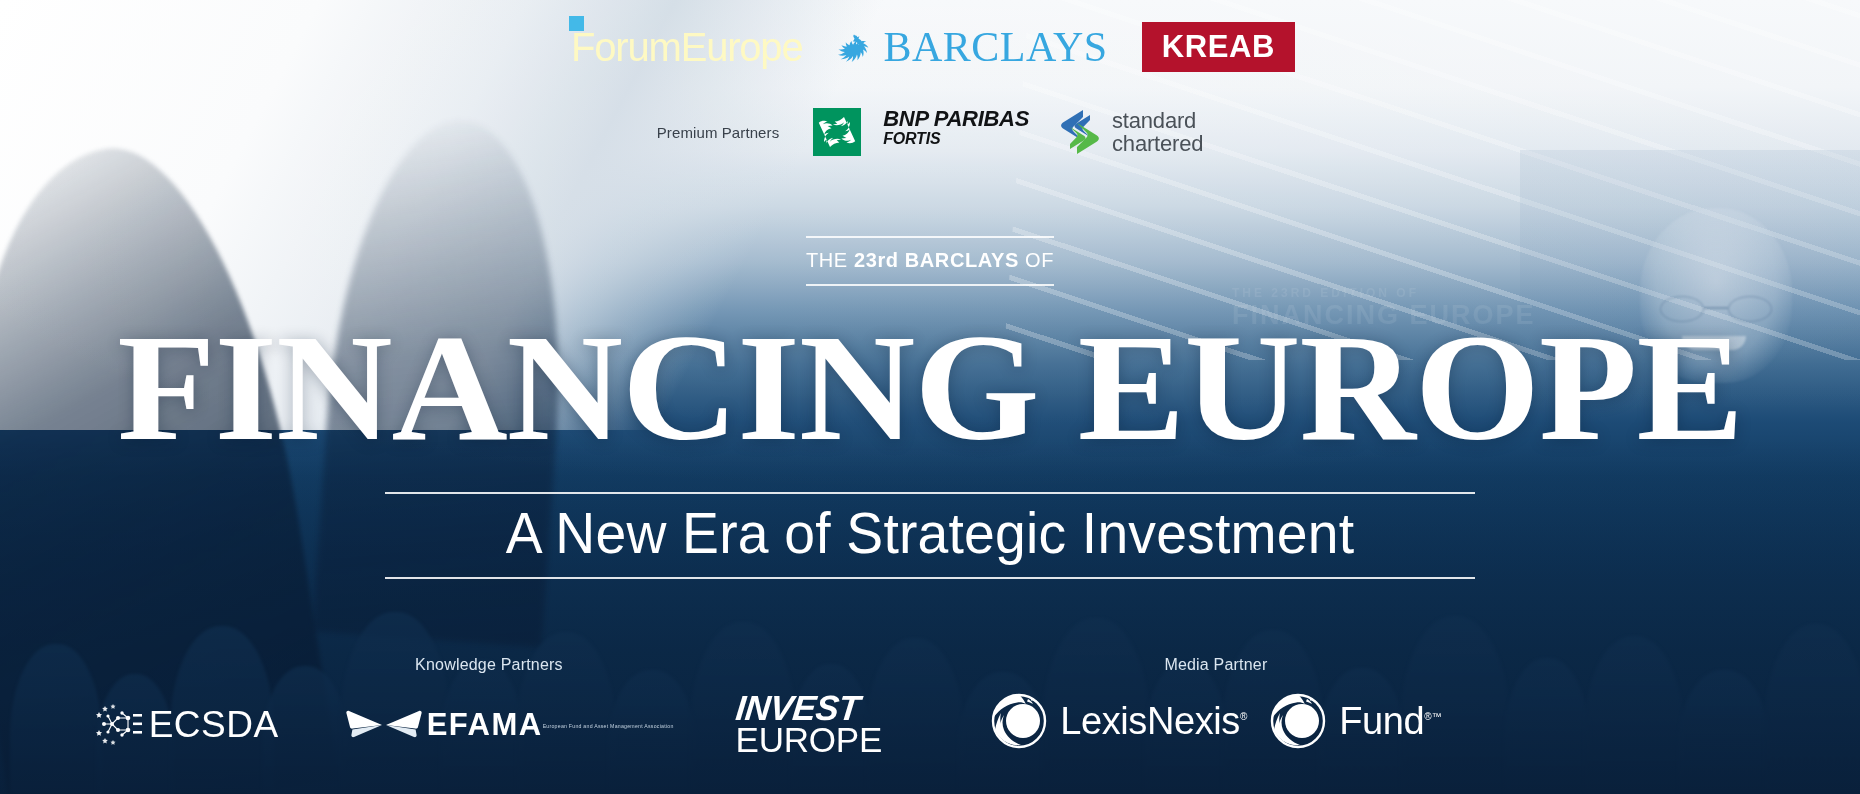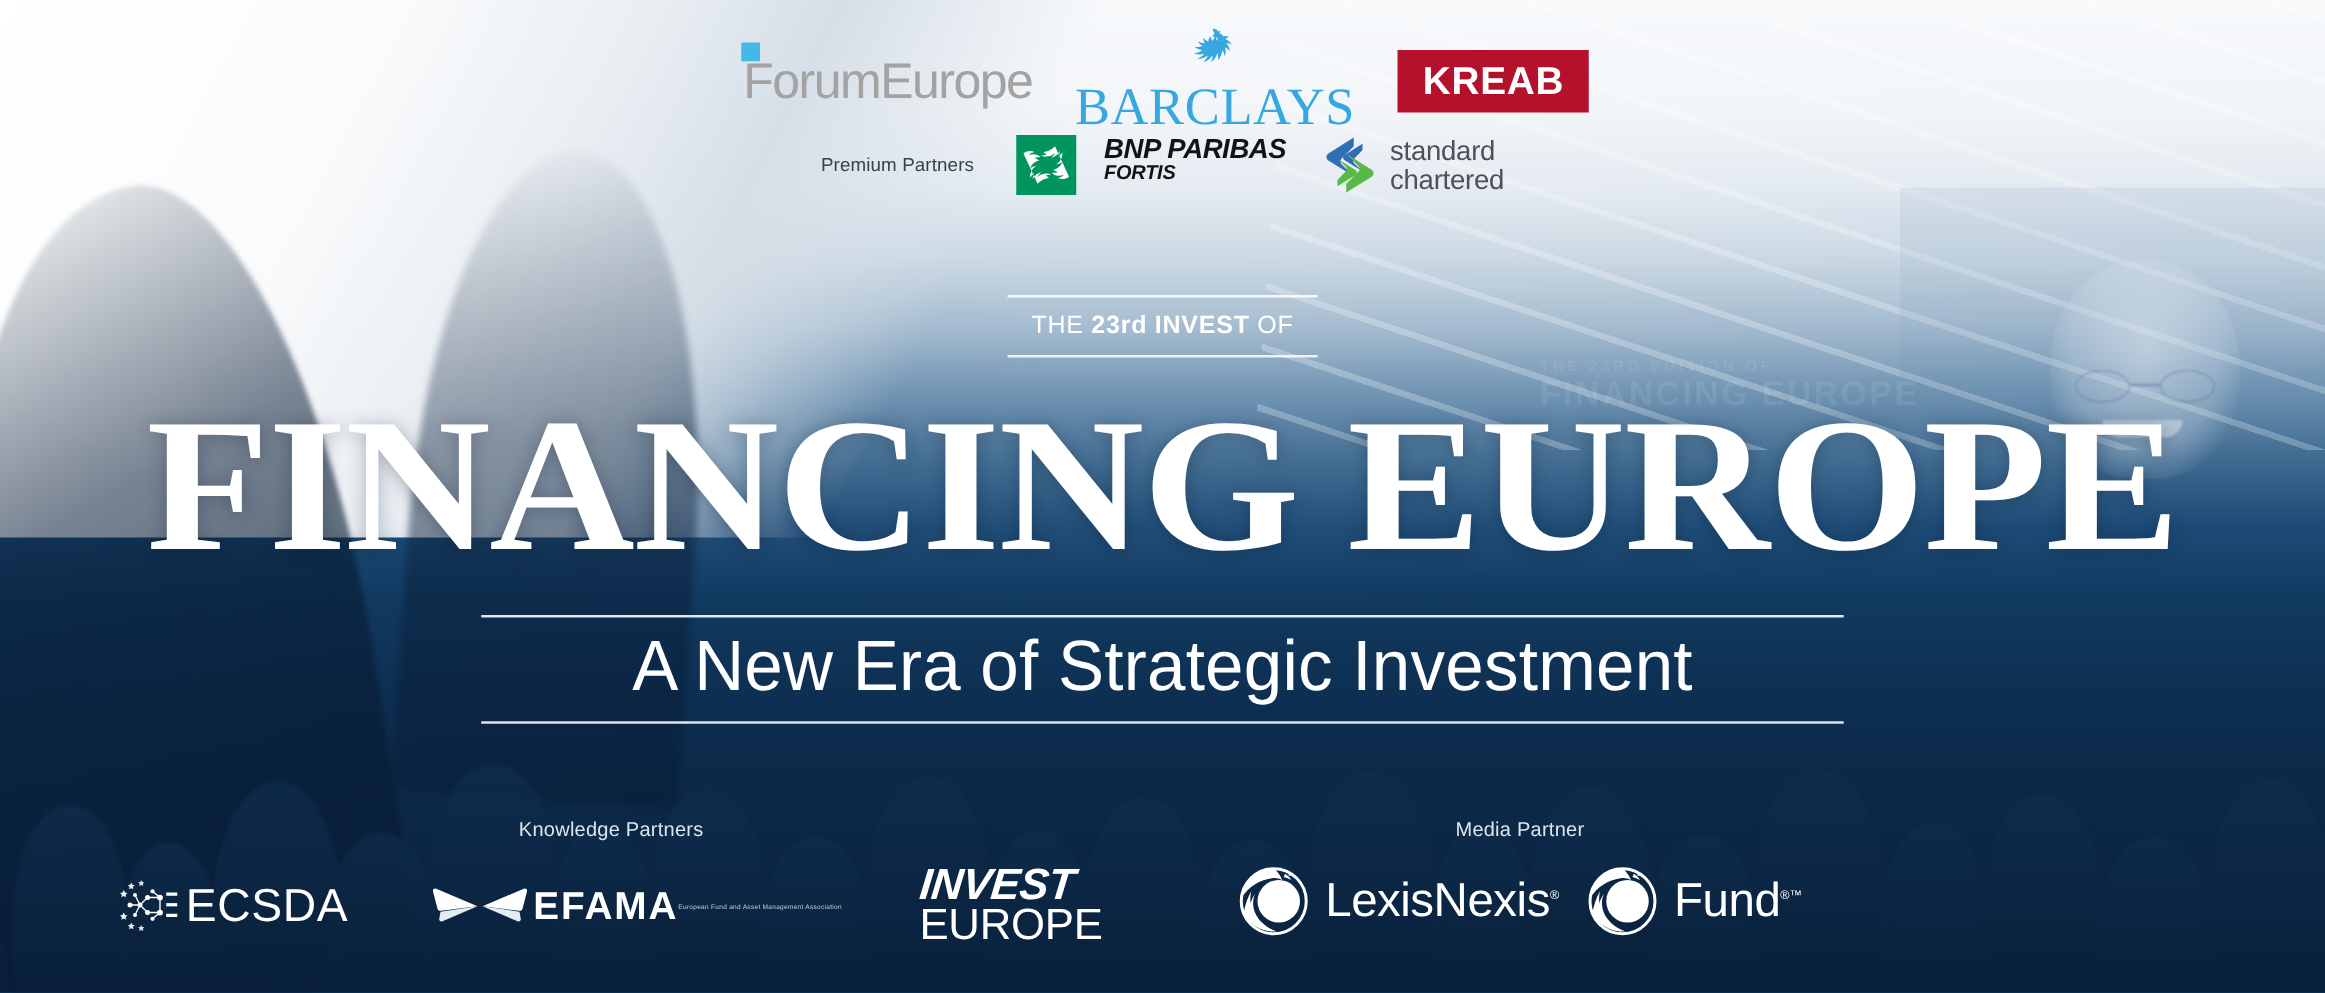--- a/index.html
+++ b/index.html
@@ -131,25 +131,25 @@
 
   
   .forum-europe { position:relative; padding-left:6px; }
   .forum-europe .fe-square {
     position:absolute; left:4px; top:-11px;
     width:15px; height:15px; background:#43b9e8;
   }
   .forum-europe .fe-text {
     font-family:"Liberation Sans", sans-serif;
     font-size:40px; font-weight:400; letter-spacing:-1.2px;
-    color:#a3a3a3; line-height:1;
-  }
-
-  
-  .barclays { display:flex; align-items:center; gap:9px;flex-direction:column; }
+    color:#fef9c3; line-height:1;
+  }
+
+  
+  .barclays { display:flex; align-items:flex-end; gap:9px; }
   .barclays .eagle { width:38px; height:34px; display:block; }
   .barclays .bc-text {
     font-family:"Liberation Serif", serif;
     font-size:42px; font-weight:400; letter-spacing:0.5px;
     color:#37a7e0; line-height:1;
   }
 
   
   .kreab {
     background:#b4122c; color:#ffffff;
@@ -387,21 +387,21 @@
         <div class="sc-txt">
           <span>standard</span>
           <span>chartered</span>
         </div>
       </div>
     </div>
 
     <div class="edition-wrap">
       <div class="edition">
         <div class="etxt">
-          <span>THE </span><b>23rd INVEST</b><span> OF</span>
+          <span>THE </span><b>23rd BARCLAYS</b><span> OF</span>
         </div>
       </div>
     </div>
 
     <div class="title-wrap">
       <div class="main-title">FINANCING EUROPE</div>
     </div>
 
     <div class="subtitle-wrap">
       <div class="subtitle-box">

